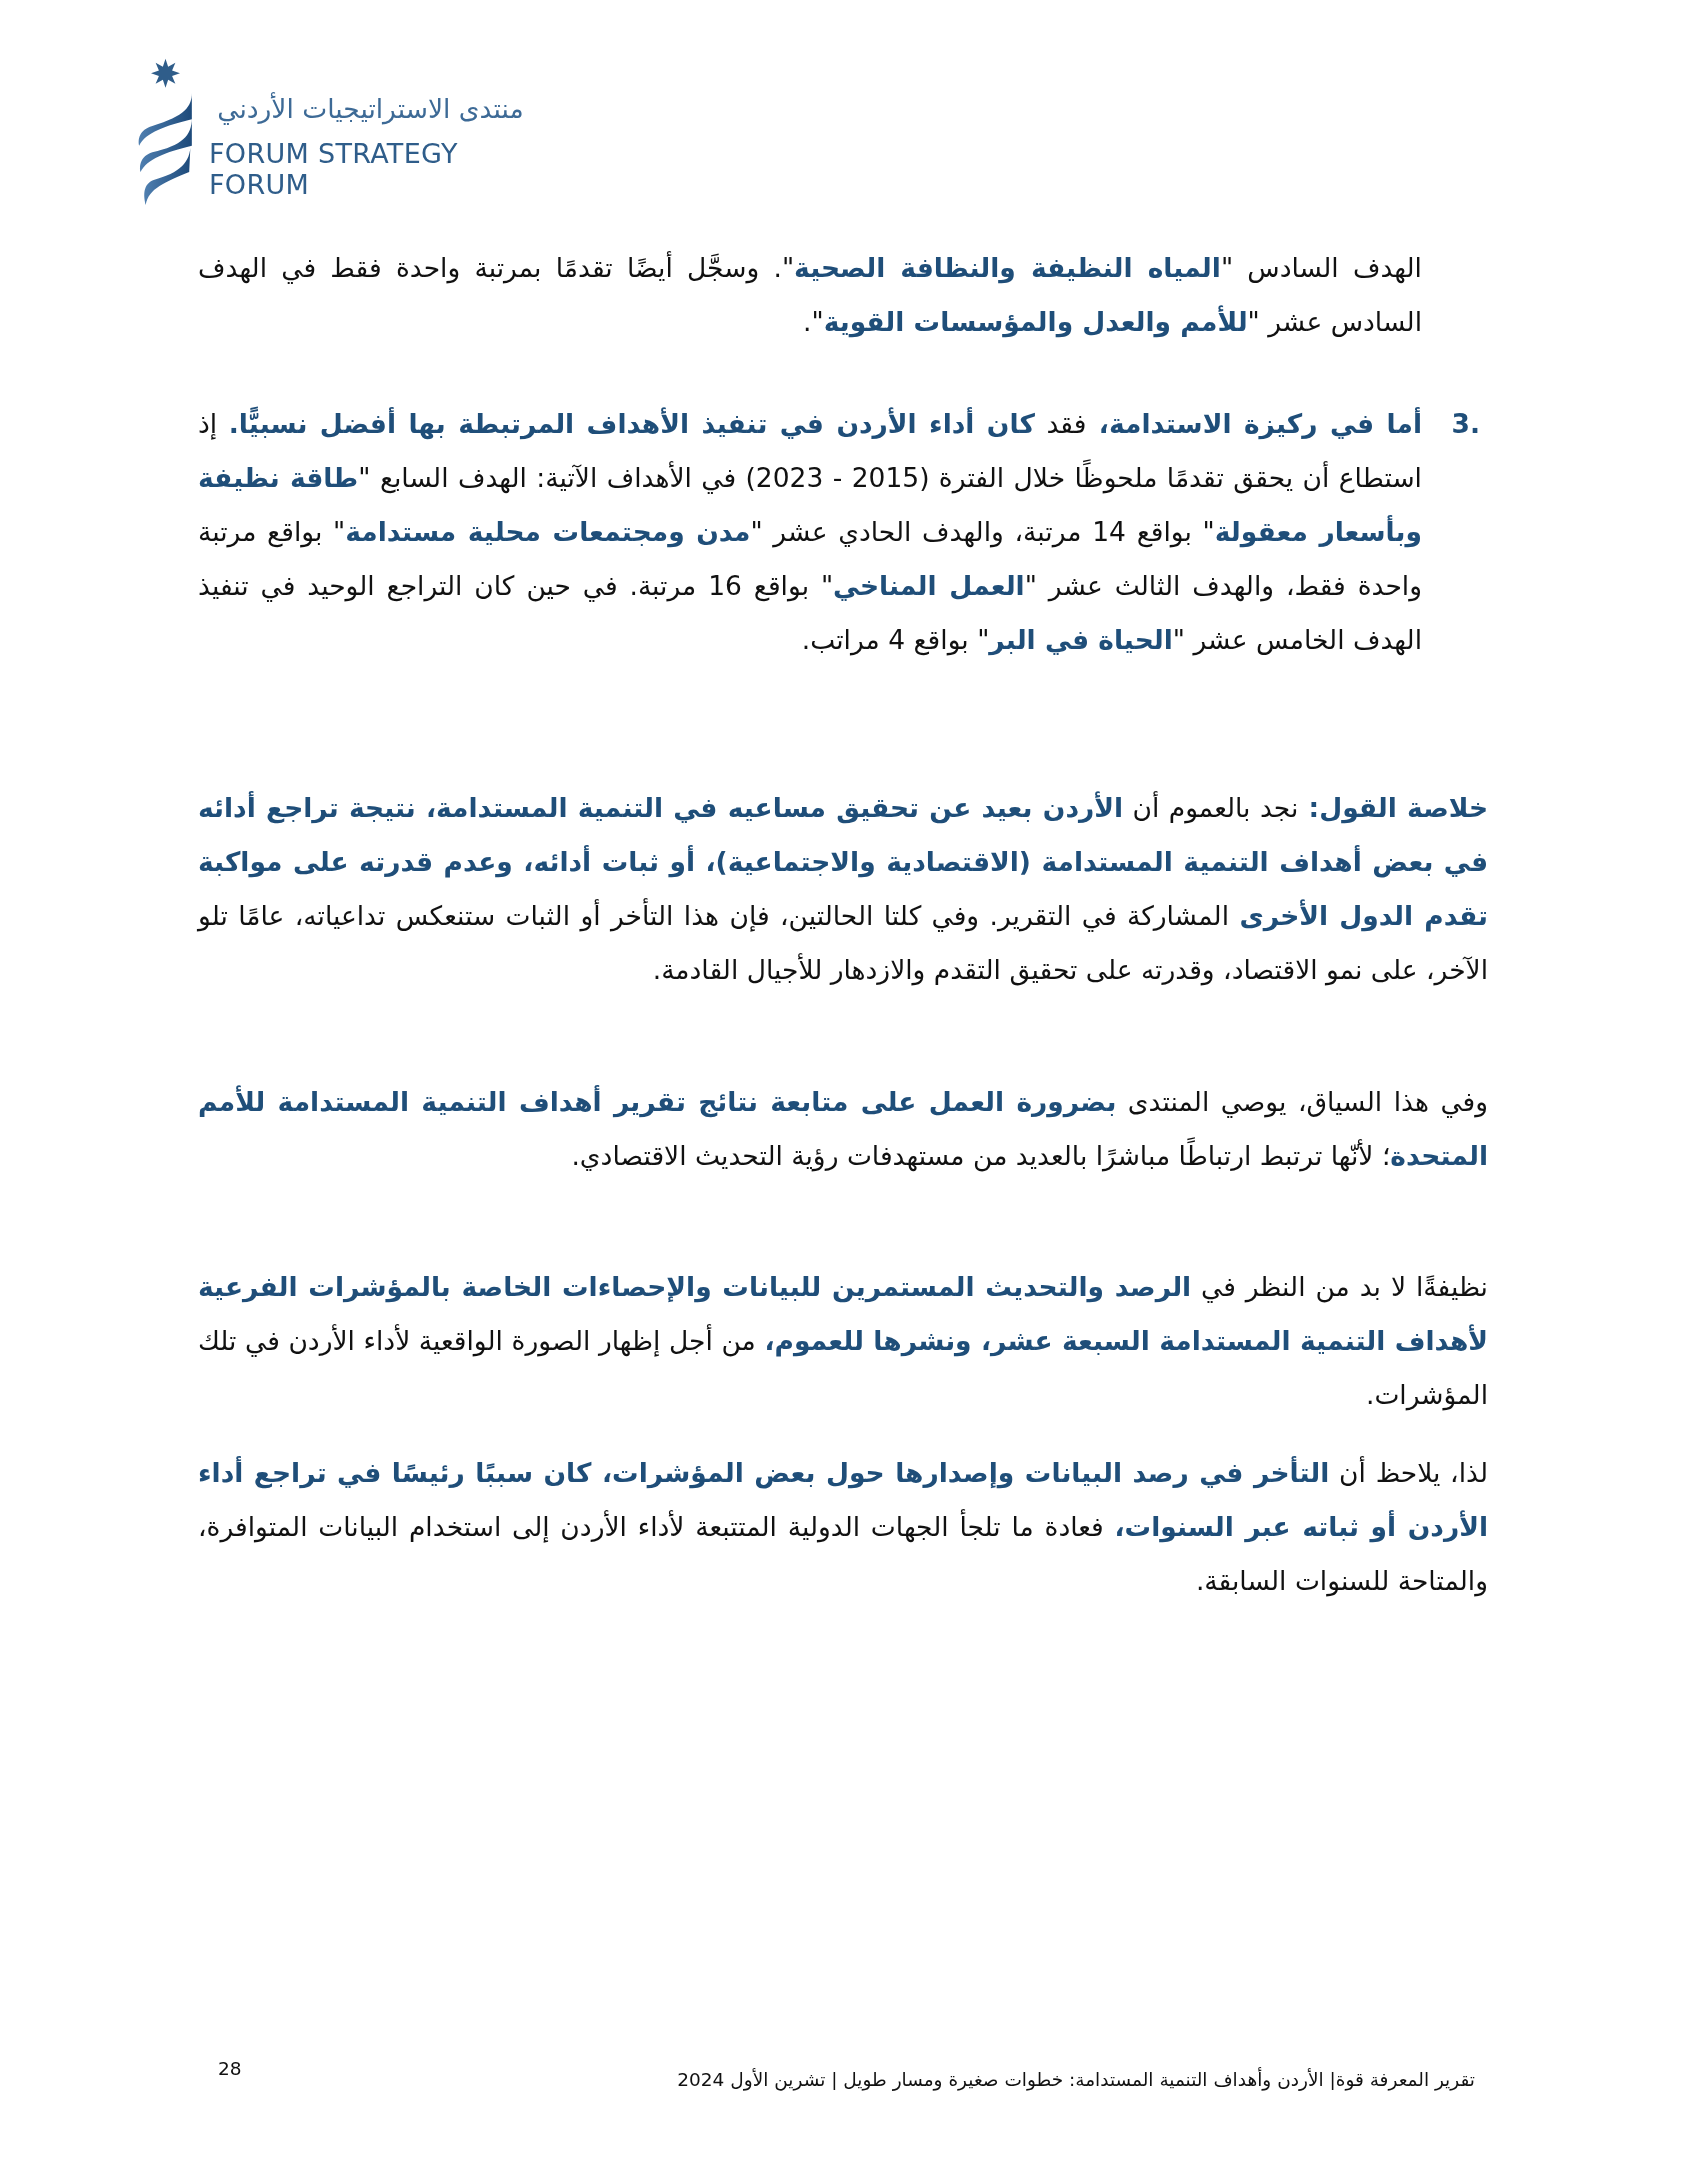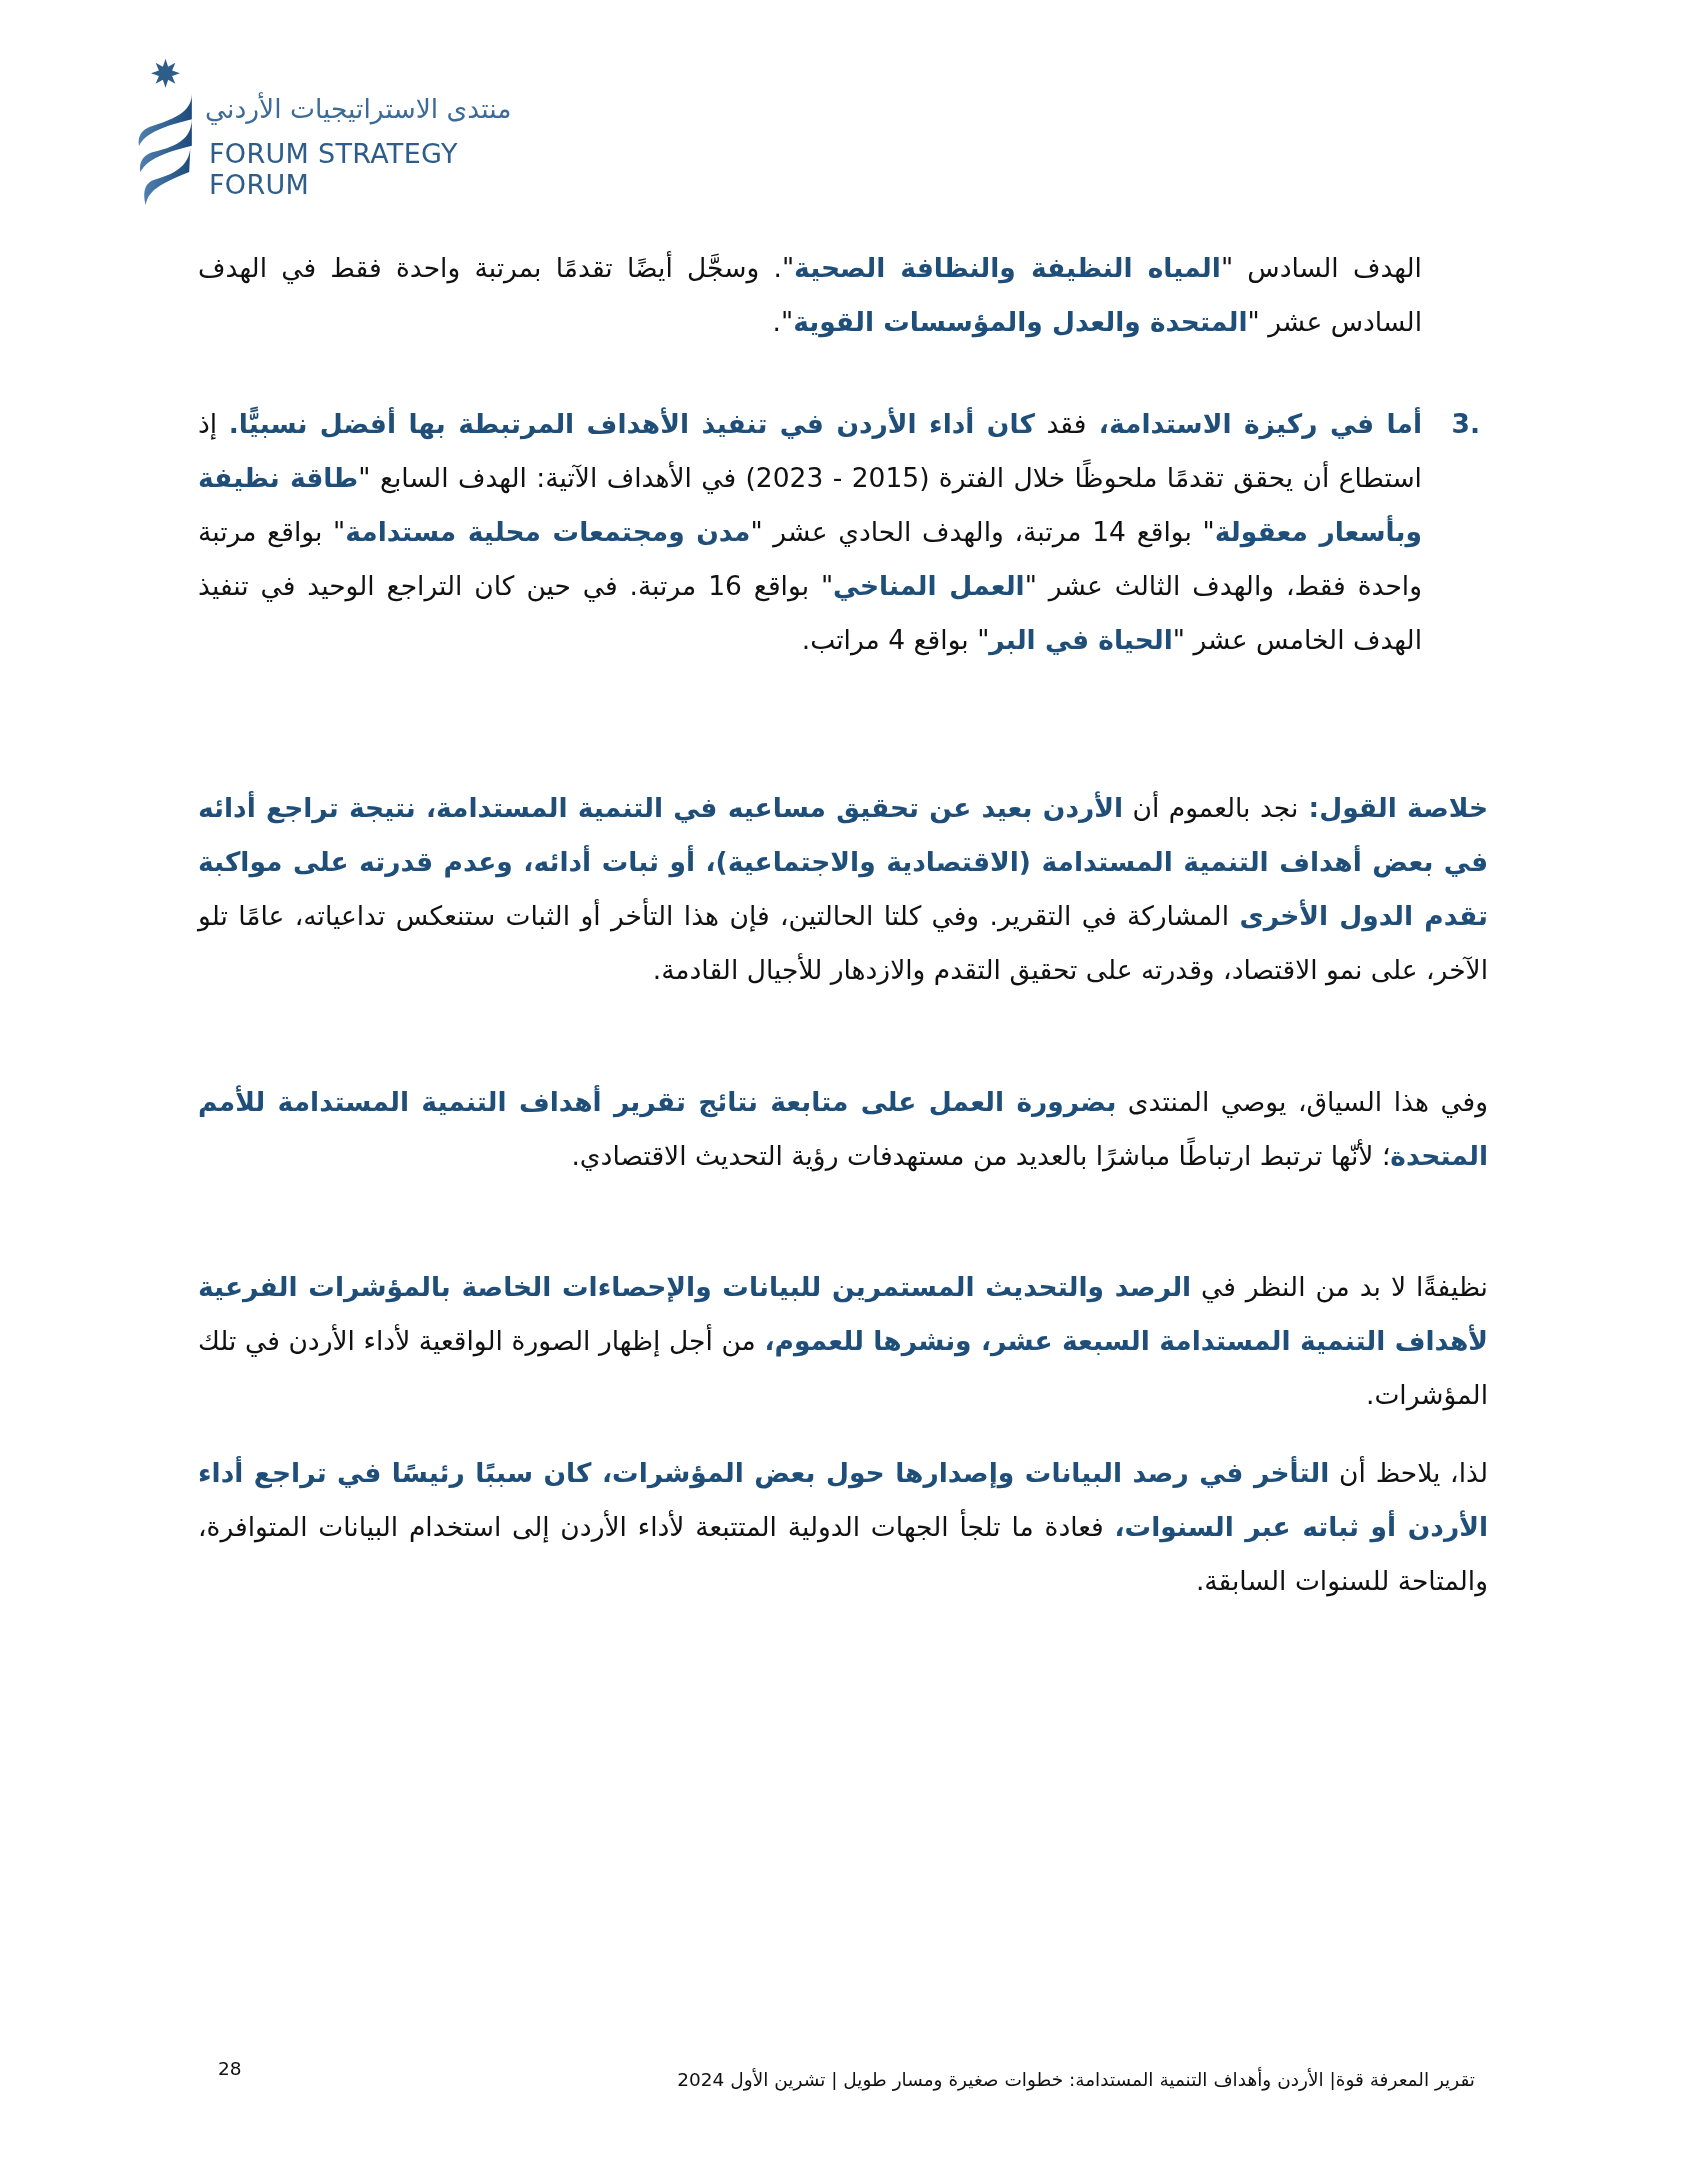--- a/index.html
+++ b/index.html
@@ -1,20 +1,20 @@
 <!DOCTYPE html>
 <html style="font-size:10.6px"><head>
 <meta charset="utf-8">
 <style>
   html, body { margin: 0; padding: 0; background: #ffffff; }
   body { width: 1687px; height: 2183px; position: relative; overflow: hidden;
          font-family: "DejaVu Sans", sans-serif; color: #111111; }
   .logo { position: absolute; left: 126px; top: 53px; width: 410px; height: 159px; }
   .logo-mark { position: absolute; left: 0; top: 0; width: 79px; height: 159px; }
-  .logo-ar { position: absolute; left: 79px; top: 40px; width: 331px; text-align: left; direction: rtl;
+  .logo-ar { position: absolute; left: 79px; top: 40px; width: 331px; text-align: center; direction: rtl;
              font-size: 26.5px; color: #3d6a96; font-family: "DejaVu Sans", sans-serif; }
   .logo-en { position: absolute; left: 83px; top: 85px; font-size: 27px; color: #2f5d8a;
              font-family: "DejaVu Sans", sans-serif; letter-spacing: 0.3px; }
   .content { position: absolute; left: 198px; width: 1290px; direction: rtl; text-align: justify;
              text-align-last: right; font-size: 26.5px; line-height: 54px; }
   .b { color: #1f4e79; font-weight: bold; margin-top: 17px; }
   .para { margin: 0; }
   .list-block { position: absolute; left: 198px; width: 1224px; direction: rtl; font-size: 26.5px; line-height: 54px; }
   .num { position: absolute; right: -58px; top: 0; color: #1f4e79; font-weight: bold; direction: ltr; }
   .footer { position: absolute; top: 2058px; left: 198px; width: 1277px; height: 33px; font-size: 18.5px; color: #111; }
@@ -35,21 +35,21 @@
     <polygon fill="#2f5d8a" points="60,8 64,20 75,14 70,26 82,30 70,34 75,46 64,40 60,52 56,40 45,46 50,34 38,30 50,26 45,14 56,20"></polygon>
     <path fill="url(#lg)" d="M100,60 C100,80 90,95 40,110 C20,116 18,130 20,140 C30,120 60,110 100,100 Z"></path>
     <path fill="url(#lg)" d="M100,98 C100,125 85,140 40,150 C22,156 20,170 22,180 C32,160 60,150 100,140 Z"></path>
     <path fill="url(#lg)" d="M98,138 C98,165 82,182 42,192 C26,198 26,215 30,230 C34,205 60,195 96,180 Z"></path>
   </svg>
   <div class="logo-ar">منتدى الاستراتيجيات الأردني</div>
   <div class="logo-en">FORUM STRATEGY FORUM</div>
 </div>
 
 <div class="content" style="top: 241px; width: 1224px;">
-  <p class="para"><span>الهدف السادس "</span><span class="b">المياه النظيفة والنظافة الصحية</span><span>". وسجَّل أيضًا تقدمًا بمرتبة واحدة فقط في الهدف السادس عشر "</span><span class="b">المتحدة والعدل والمؤسسات القوية</span><span>".</span></p>
+  <p class="para"><span>الهدف السادس "</span><span class="b">المياه النظيفة والنظافة الصحية</span><span>". وسجَّل أيضًا تقدمًا بمرتبة واحدة فقط في الهدف السادس عشر "</span><span class="b">للأمم والعدل والمؤسسات القوية</span><span>".</span></p>
 </div>
 
 <div class="list-block" style="top: 397px;">
   <span class="num">3.</span>
   <p class="para" style="text-align: justify; text-align-last: right;"><span class="b">أما في ركيزة الاستدامة، </span><span>فقد </span><span class="b">كان أداء الأردن في تنفيذ الأهداف المرتبطة بها أفضل نسبيًّا.</span><span> إذ استطاع أن يحقق تقدمًا ملحوظًا خلال الفترة (2015 - 2023) في الأهداف الآتية: الهدف السابع "</span><span class="b">طاقة نظيفة وبأسعار معقولة</span><span>" بواقع 14 مرتبة، والهدف الحادي عشر "</span><span class="b">مدن ومجتمعات محلية مستدامة</span><span>" بواقع مرتبة واحدة فقط، والهدف الثالث عشر "</span><span class="b">العمل المناخي</span><span>" بواقع 16 مرتبة. في حين كان التراجع الوحيد في تنفيذ الهدف الخامس عشر "</span><span class="b">الحياة في البر</span><span>" بواقع 4 مراتب.</span></p>
 </div>
 
 <div class="content" style="top: 781px;">
   <p class="para"><span class="b">خلاصة القول: </span><span>نجد بالعموم أن </span><span class="b">الأردن بعيد عن تحقيق مساعيه في التنمية المستدامة، نتيجة تراجع أدائه في بعض أهداف التنمية المستدامة (الاقتصادية والاجتماعية)، أو ثبات أدائه، وعدم قدرته على مواكبة تقدم الدول الأخرى</span><span> المشاركة في التقرير. وفي كلتا الحالتين، فإن هذا التأخر أو الثبات ستنعكس تداعياته، عامًا تلو الآخر، على نمو الاقتصاد، وقدرته على تحقيق التقدم والازدهار للأجيال القادمة.</span></p>
 </div>

